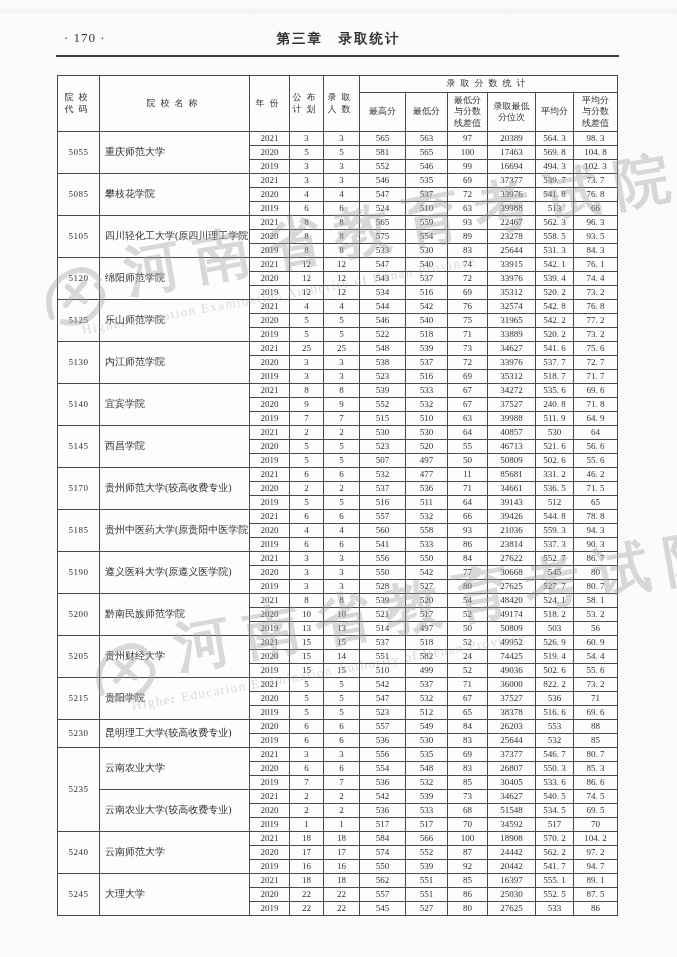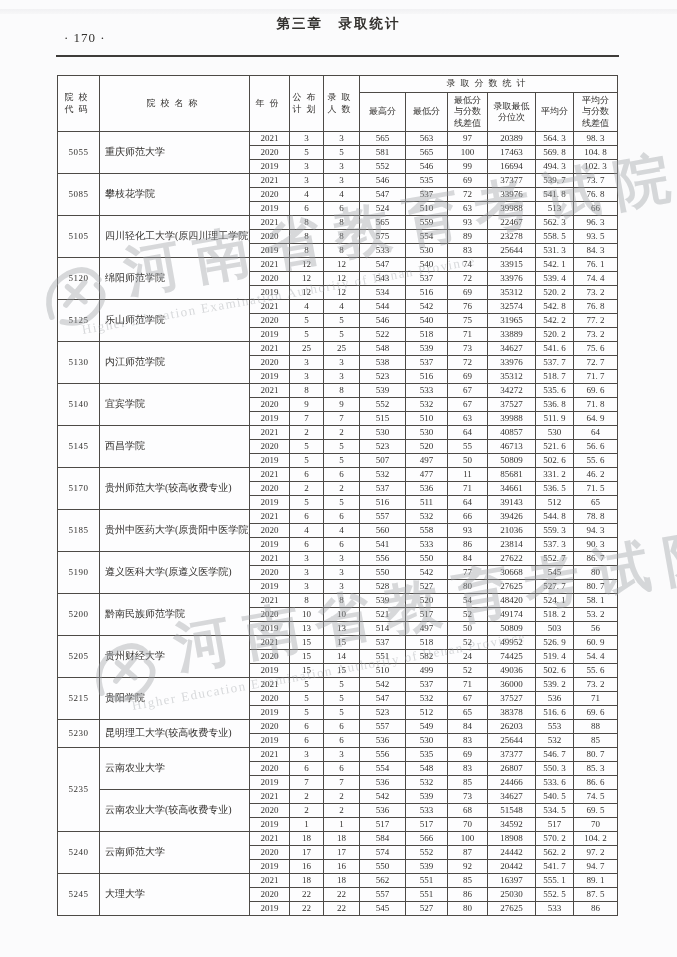--- a/index.html
+++ b/index.html
@@ -9,21 +9,21 @@
     background:#fbfbfc;overflow:hidden;color:#33312e;
   }
   .top-band{
     position:absolute;left:0;top:9px;width:677px;height:5px;
     background:linear-gradient(#f1f1f3,#f7f7f8);
   }
   .page-number{
     position:absolute;left:64px;top:30px;font-size:13px;letter-spacing:1px;
   }
   .chapter-title{
-    position:absolute;left:0;right:0;top:15px;text-align:center;
+    position:absolute;left:0;right:0;top:30px;text-align:center;
     font-size:13.5px;font-weight:bold;letter-spacing:2px;
   }
   .header-rule{
     position:absolute;left:56px;top:55px;width:563px;height:2px;
     background:#3e3c39;
   }
   table.stats{
     position:absolute;left:57px;top:75px;width:561px;
     border-collapse:collapse;table-layout:fixed;
     background:#fdfdfe;
@@ -335,21 +335,21 @@
           <td>69. 6</td>
         </tr>
         <tr>
           <td>2020</td>
           <td>9</td>
           <td>9</td>
           <td>552</td>
           <td>532</td>
           <td>67</td>
           <td>37527</td>
-          <td>536. 8</td>
+          <td>240. 8</td>
           <td>71. 8</td>
         </tr>
         <tr>
           <td>2019</td>
           <td>7</td>
           <td>7</td>
           <td>515</td>
           <td>510</td>
           <td>63</td>
           <td>39988</td>
@@ -569,21 +569,21 @@
         <tr>
           <td rowspan="3" class="code">5215</td>
           <td rowspan="3" class="name">贵阳学院</td>
           <td>2021</td>
           <td>5</td>
           <td>5</td>
           <td>542</td>
           <td>537</td>
           <td>71</td>
           <td>36000</td>
-          <td>539. 2</td>
+          <td>822. 2</td>
           <td>73. 2</td>
         </tr>
         <tr>
           <td>2020</td>
           <td>5</td>
           <td>5</td>
           <td>547</td>
           <td>532</td>
           <td>67</td>
           <td>37527</td>
@@ -649,21 +649,21 @@
           <td>550. 3</td>
           <td>85. 3</td>
         </tr>
         <tr>
           <td>2019</td>
           <td>7</td>
           <td>7</td>
           <td>536</td>
           <td>532</td>
           <td>85</td>
-          <td>24466</td>
+          <td>30405</td>
           <td>533. 6</td>
           <td>86. 6</td>
         </tr>
         <tr>
           <td rowspan="3" class="name">云南农业大学(较高收费专业)</td>
           <td>2021</td>
           <td>2</td>
           <td>2</td>
           <td>542</td>
           <td>539</td>

